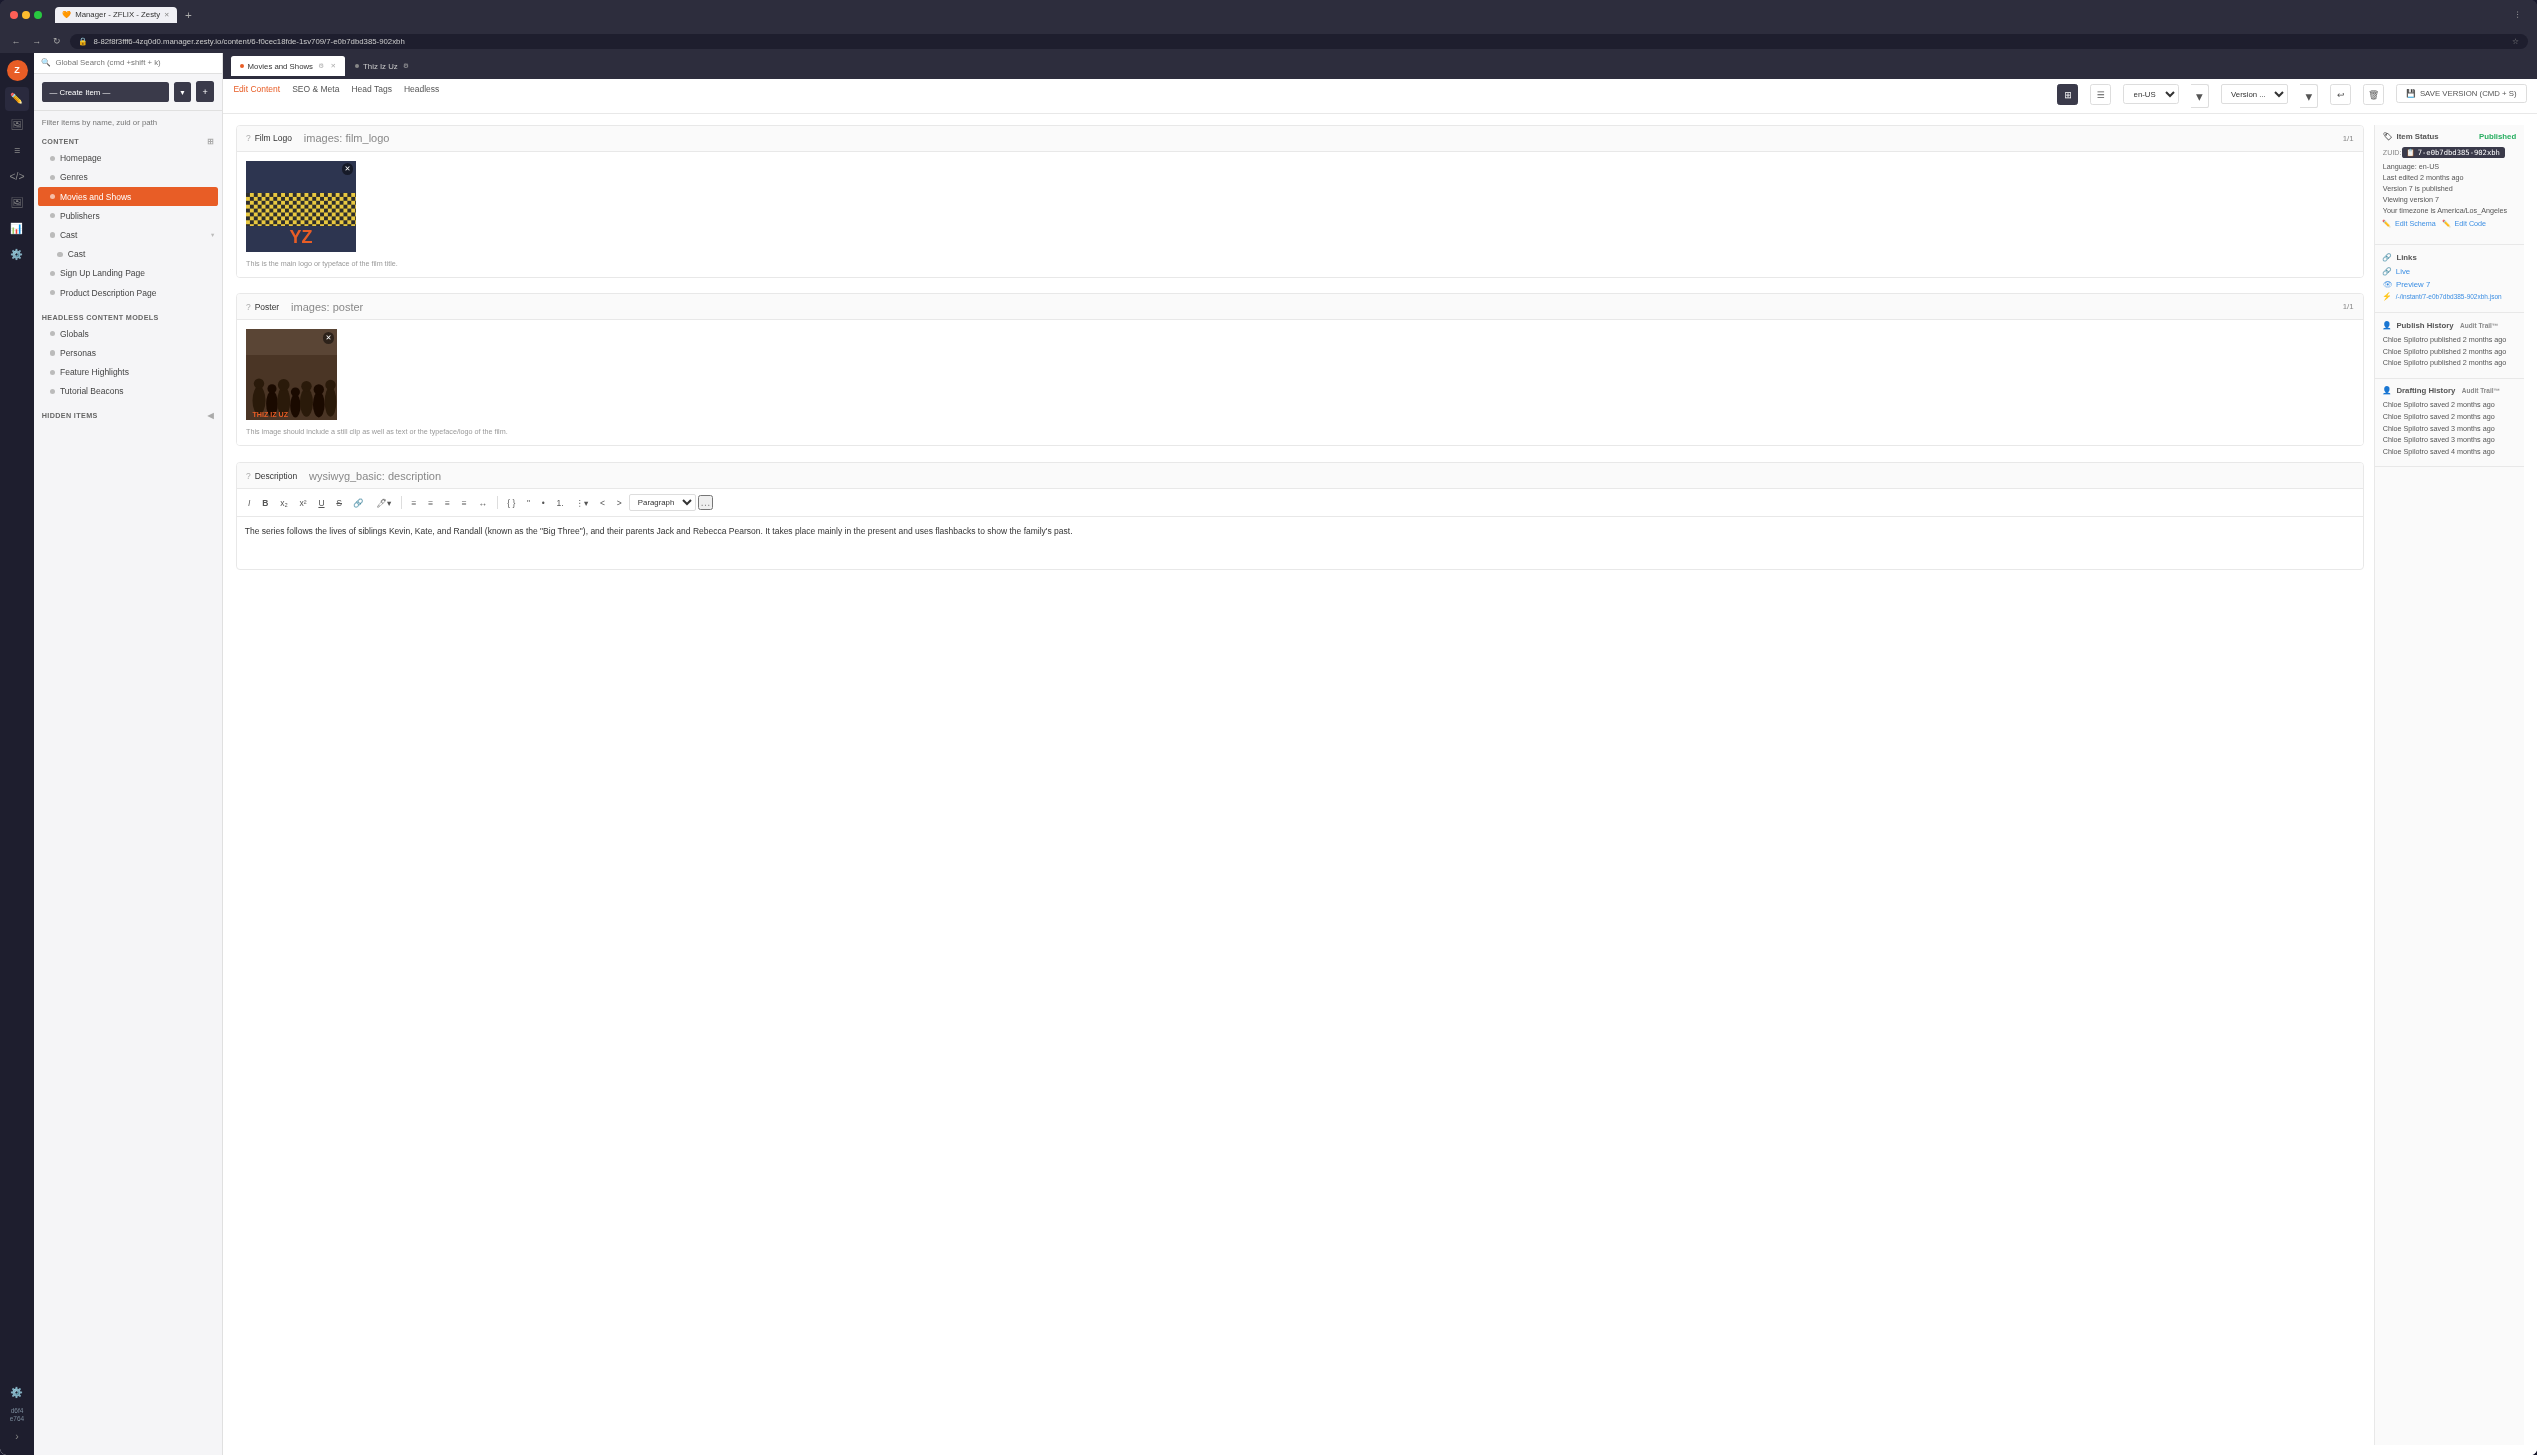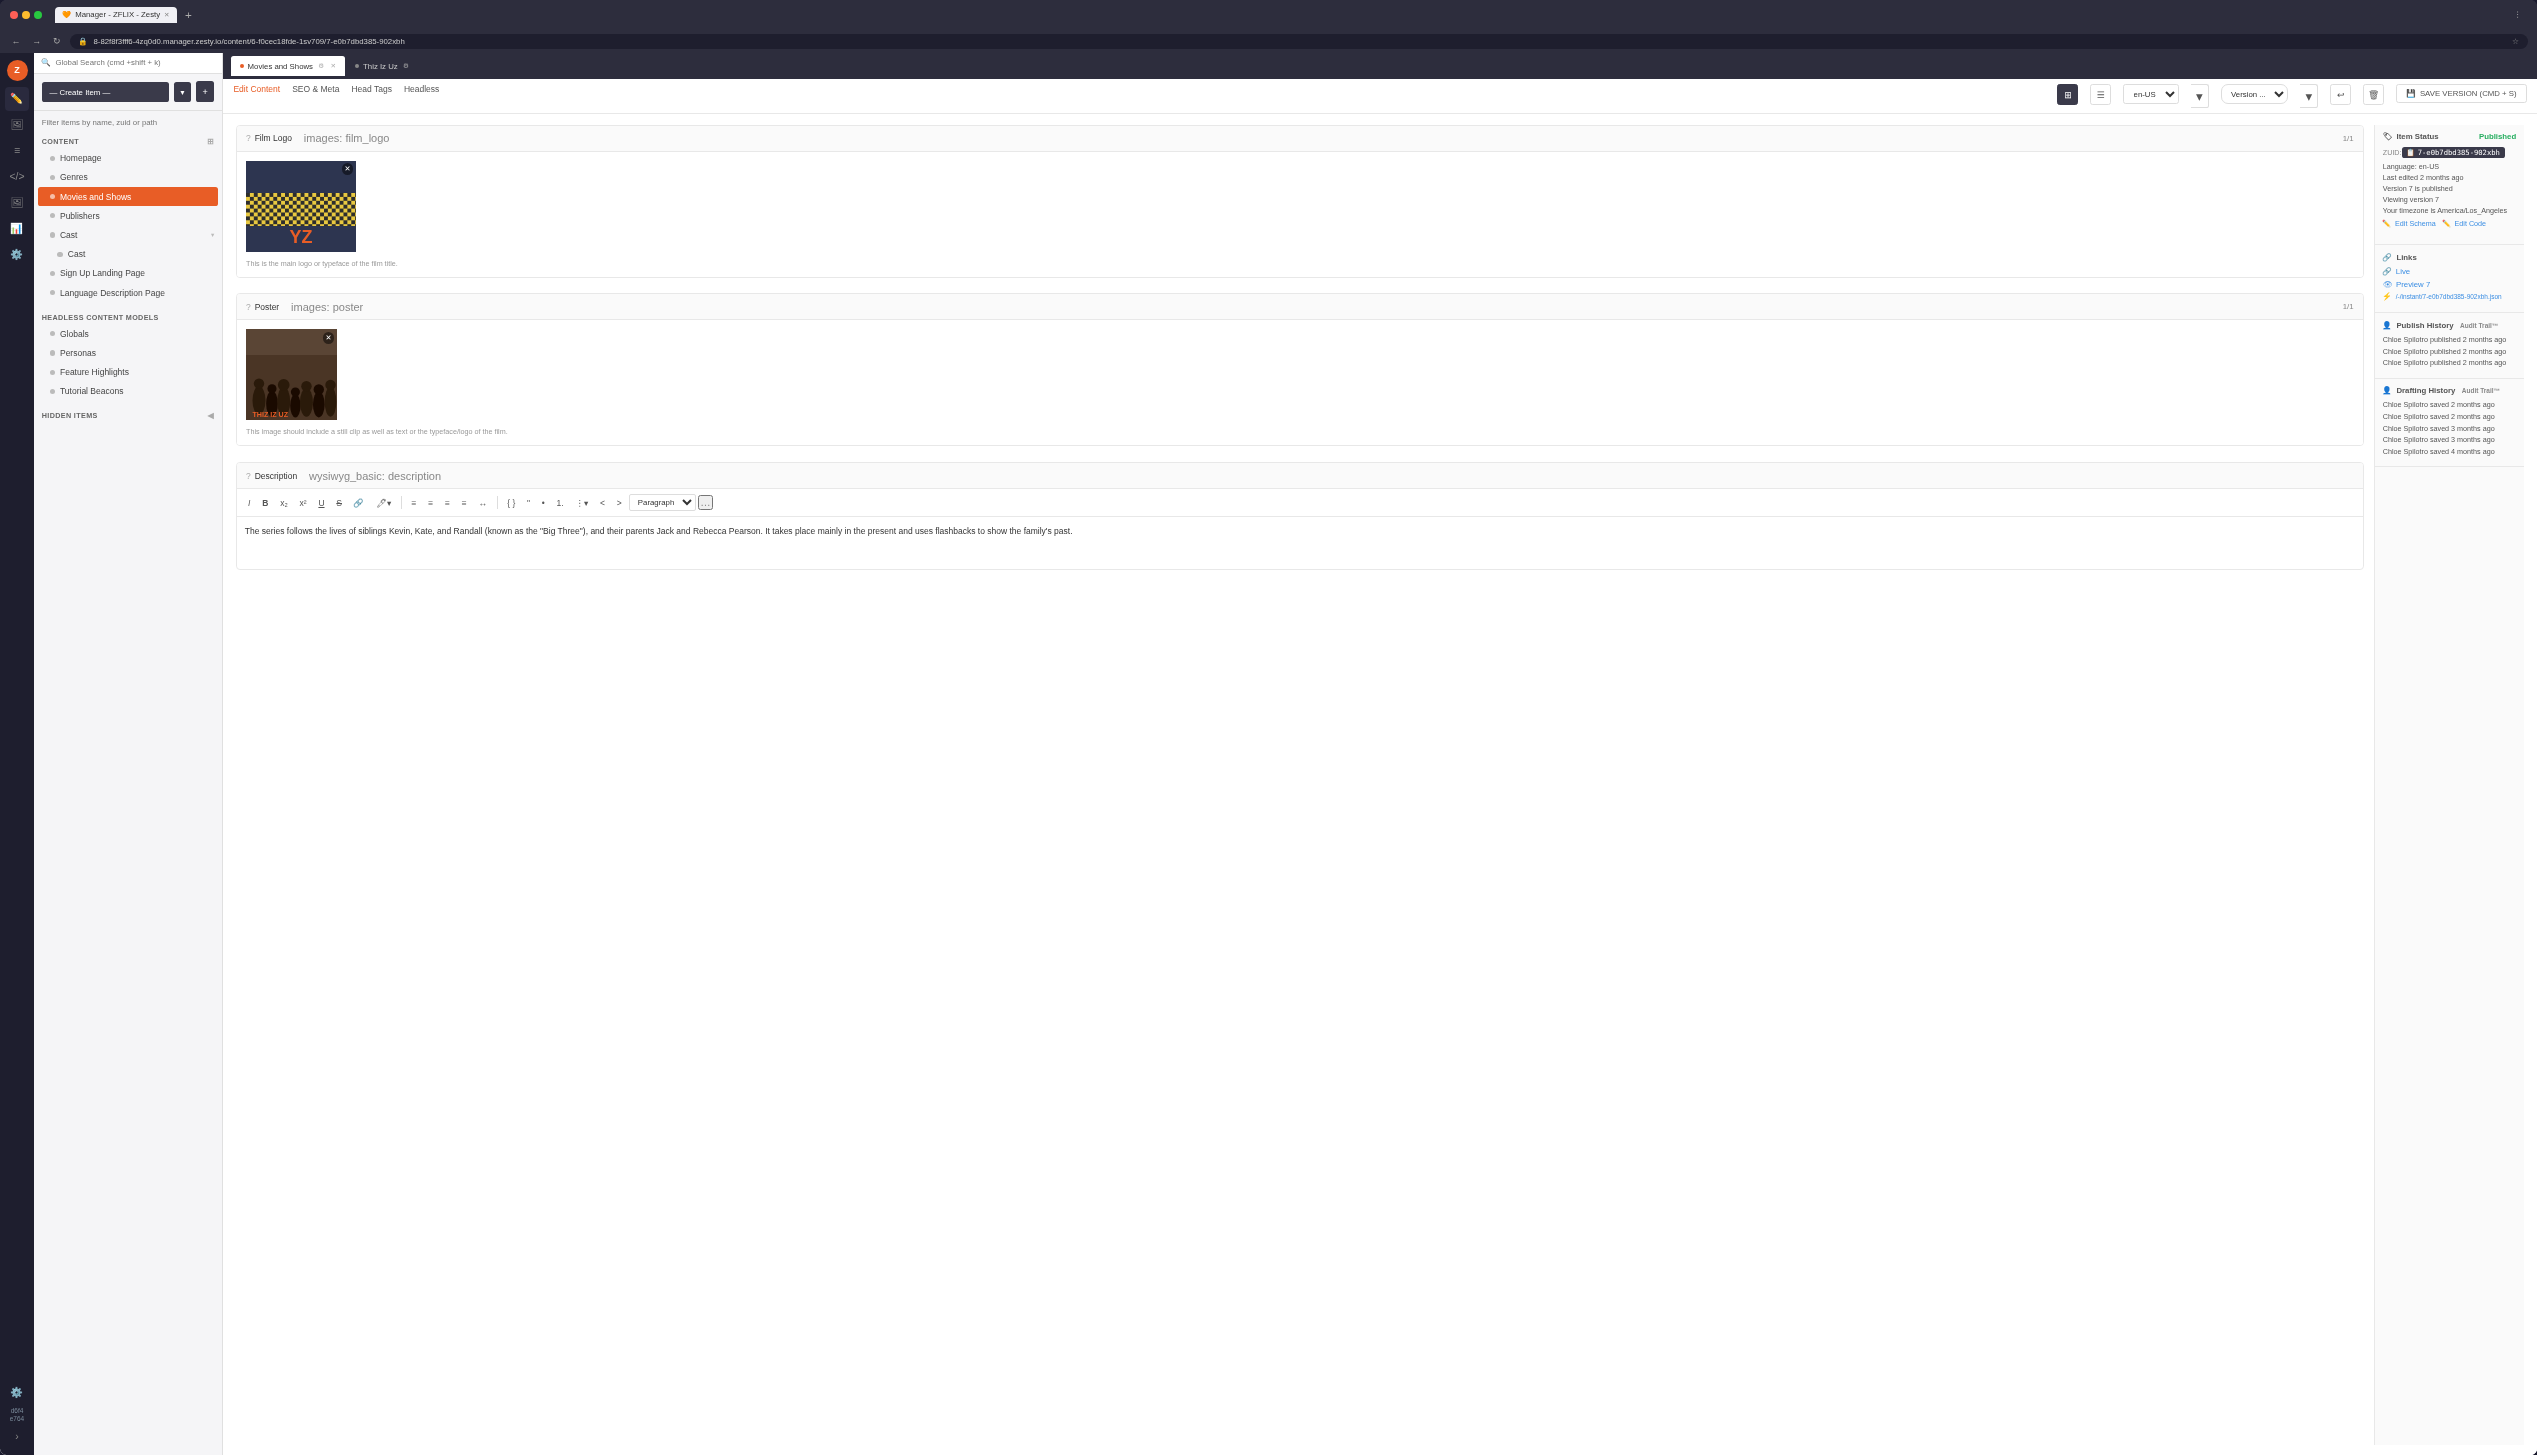--- a/index.html
+++ b/index.html
@@ -66,21 +66,21 @@
 
     
     .editor-toolbar { display: flex; align-items: flex-start; gap: 12px; padding: 5.2px 10.4px; border-bottom: 0.7px solid #e8e8e8; background: #fff; }
     .edit-tab { font-size: 8.5px; color: #e85d26; cursor: pointer; font-weight: 500; }
     .edit-tab-inactive { font-size: 8.5px; color: #555; cursor: pointer; }
     .toolbar-spacer { flex: 1; }
     .view-btn { width: 21px; height: 21px; display: flex; align-items: center; justify-content: center; border: 0.7px solid #ddd; border-radius: 2.6px; cursor: pointer; color: #555; font-size: 9px; background: #fff; }
     .view-btn.active { background: #3a3a4a; color: #fff; border-color: #3a3a4a; }
     .lang-select { border: 0.7px solid #ddd; border-radius: 2.6px; padding: 3.3px 5.2px; font-size: 7.8px; color: #333; background: #fff; cursor: pointer; }
     .lang-dropdown { border: 0.7px solid #ddd; border-radius: 0 2.6px 2.6px 0; border-left: none; padding: 3.3px 5.2px; background: #fff; cursor: pointer; color: #555; }
-    .version-select { border: 0.7px solid #ddd; border-radius: 7px; padding: 3.3px 5.2px; font-size: 7.8px; color: #333; background: #fff; cursor: pointer; min-width: 59px; }
+    .version-select { border: 0.7px solid #ddd; border-radius: 2px; padding: 3.3px 5.2px; font-size: 7.8px; color: #333; background: #fff; cursor: pointer; min-width: 59px; }
     .version-dropdown { border: 0.7px solid #ddd; border-radius: 0 2.6px 2.6px 0; border-left: none; padding: 3.3px 5.2px; background: #fff; cursor: pointer; color: #555; }
     .toolbar-icon-btn { width: 21px; height: 21px; display: flex; align-items: center; justify-content: center; border: 0.7px solid #ddd; border-radius: 2.6px; cursor: pointer; color: #555; font-size: 9px; background: #fff; }
     .save-btn { background: #fff; border: 0.7px solid #ddd; border-radius: 2.6px; padding: 3.9px 9px; font-size: 7.8px; color: #555; cursor: pointer; display: flex; align-items: center; gap: 3.9px; }
     .save-btn-icon { color: #888; }
 
     
     .editor-content { flex: 1; overflow-y: auto; padding: 10.4px 13px; background: #fff; display: flex; gap: 10.4px; }
     .editor-main { flex: 1; overflow-y: auto; }
 
     
@@ -219,21 +219,21 @@
       <div class="nav-item nav-item-sub">
         <span class="nav-dot"></span>
         <span>Cast</span>
       </div>
       <div class="nav-item">
         <span class="nav-dot"></span>
         <span>Sign Up Landing Page</span>
       </div>
       <div class="nav-item">
         <span class="nav-dot"></span>
-        <span>Language Description Page</span>
+        <span>Product Description Page</span>
       </div>
 
       <div class="nav-section-label" style="margin-top:5.2px;">
         <span>HEADLESS CONTENT MODELS</span>
       </div>
       <div class="nav-item">
         <span class="nav-dot"></span>
         <span>Globals</span>
       </div>
       <div class="nav-item">

